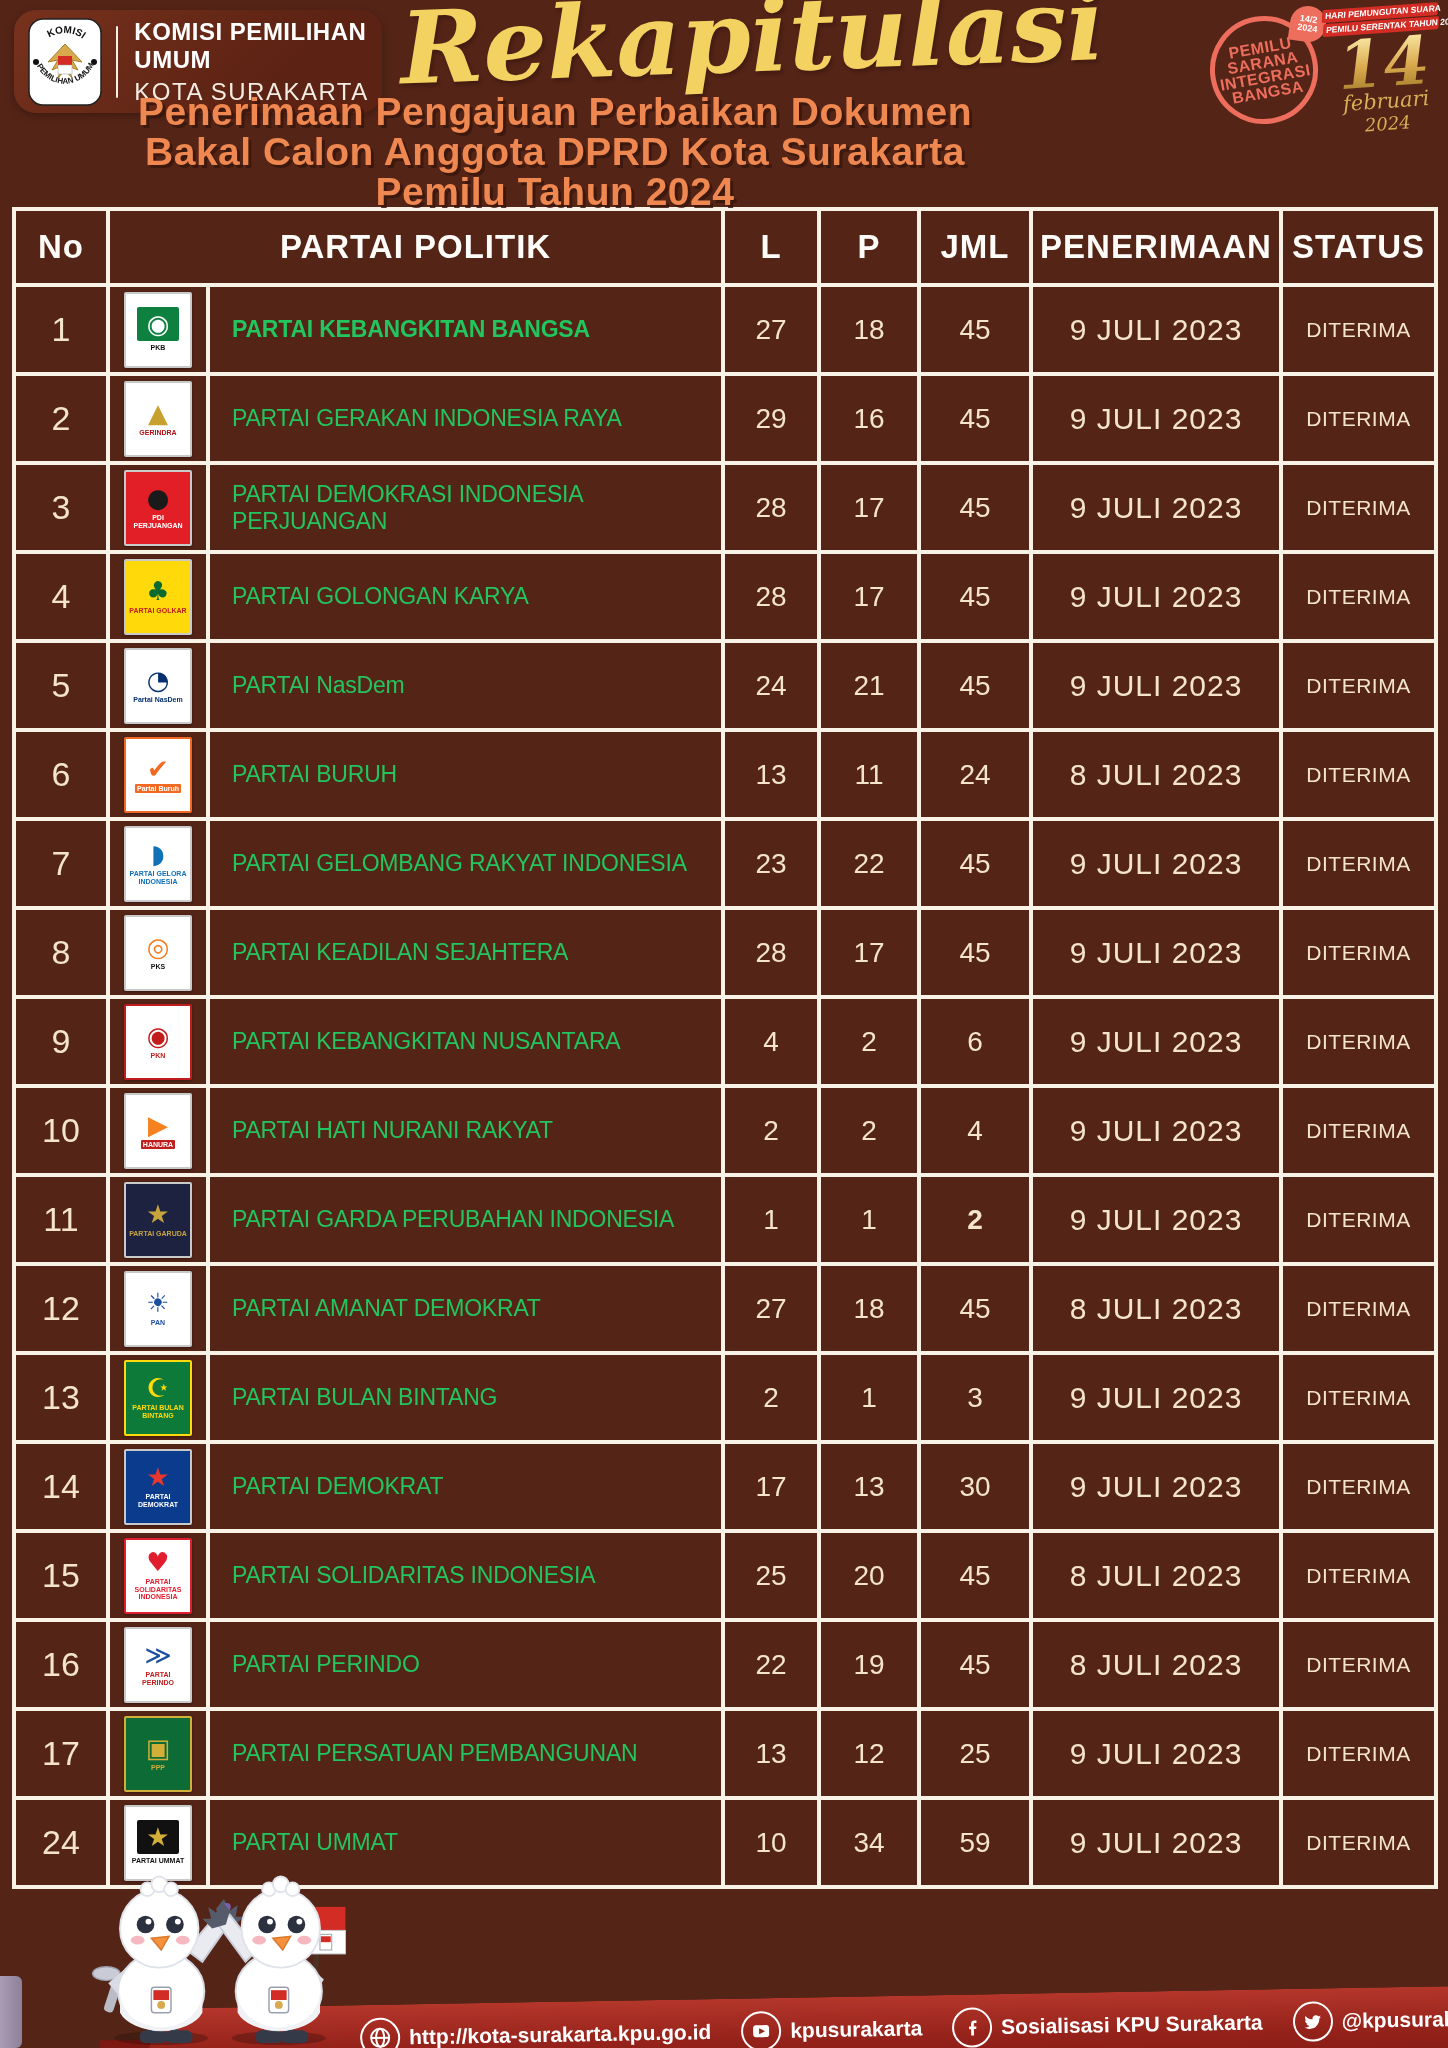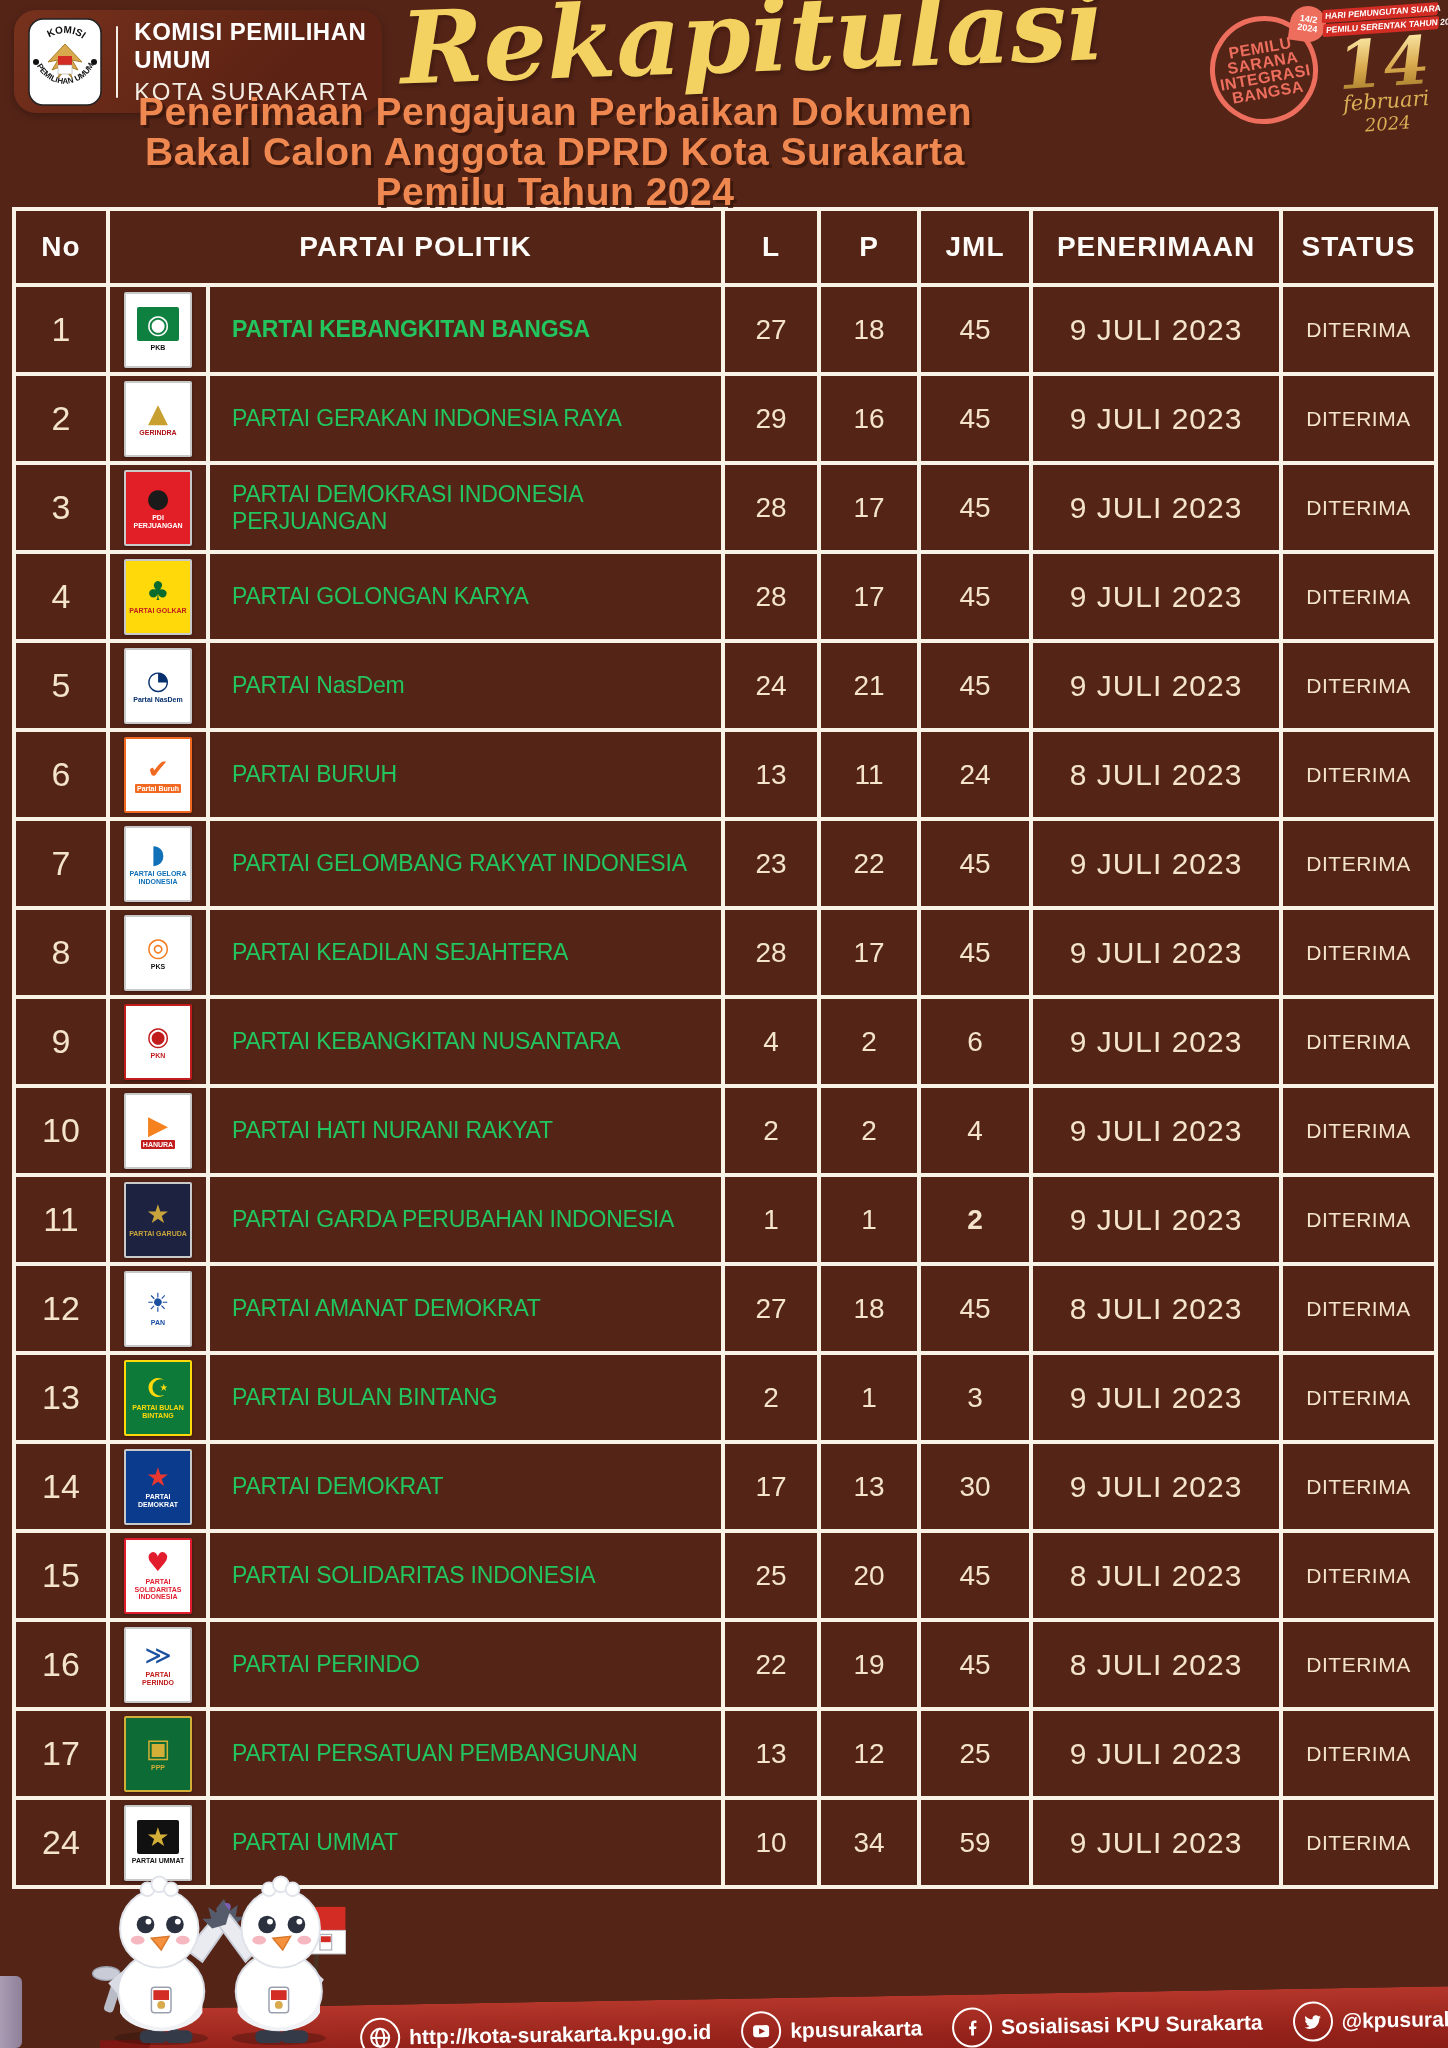--- a/index.html
+++ b/index.html
@@ -41,21 +41,21 @@
   .big-day{font-family:"DejaVu Serif",serif;font-style:italic;font-weight:bold;font-size:66px;line-height:.95;
     background:linear-gradient(180deg,#f6e09a 10%,#d9a94d 55%,#a87f2c 95%);-webkit-background-clip:text;background-clip:text;color:transparent;}
   .month{font-family:"DejaVu Serif",serif;font-style:italic;font-size:21px;color:#d9ae55;margin-top:-6px;}
   .year{font-family:"DejaVu Serif",serif;font-style:italic;font-size:18px;color:#d9ae55;}
   
   .table-wrap{position:absolute;left:12px;top:207px;width:1424px;z-index:1;}
   table{border-collapse:collapse;width:100%;table-layout:fixed;}
   th,td{border:4px solid #f8f3e6;overflow:hidden;}
   thead tr{height:76px;}
   tbody tr{height:89px;}
-  th{color:#fdfcf8;font-weight:bold;font-size:28px;letter-spacing:1px;}
+  th{color:#fdfcf8;font-weight:bold;font-size:33px;letter-spacing:1px;}
   .c-no{text-align:center;font-size:34px;color:#f3e4cb;}
   .c-logo{text-align:center;vertical-align:middle;}
   .c-name{font-size:23px;color:#22c55e;padding-left:22px;letter-spacing:-.2px;}
   .c-name.bold{font-weight:bold;color:#22c55e;}
   .c-num{text-align:center;font-size:28px;color:#f3e4cb;}
   .c-num.bold{font-weight:bold;}
   .c-date{text-align:center;font-size:30px;color:#f3e4cb;letter-spacing:1px;}
   .c-status{text-align:center;font-size:21px;color:#f3e4cb;letter-spacing:.5px;}
   .plogo{width:62px;min-height:66px;margin:0 auto;border:2px solid #c9c9c9;border-radius:2px;
     display:flex;flex-direction:column;align-items:center;justify-content:center;gap:2px;padding:3px 1px;

